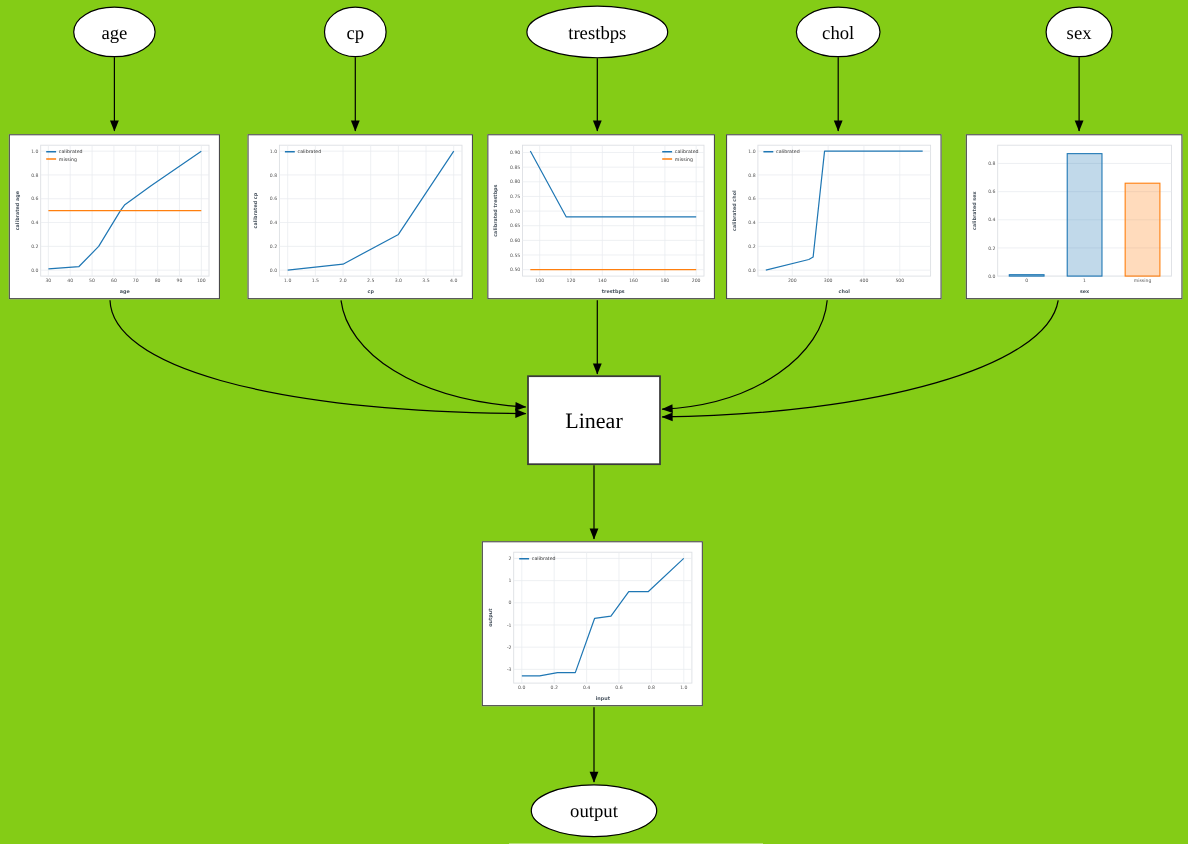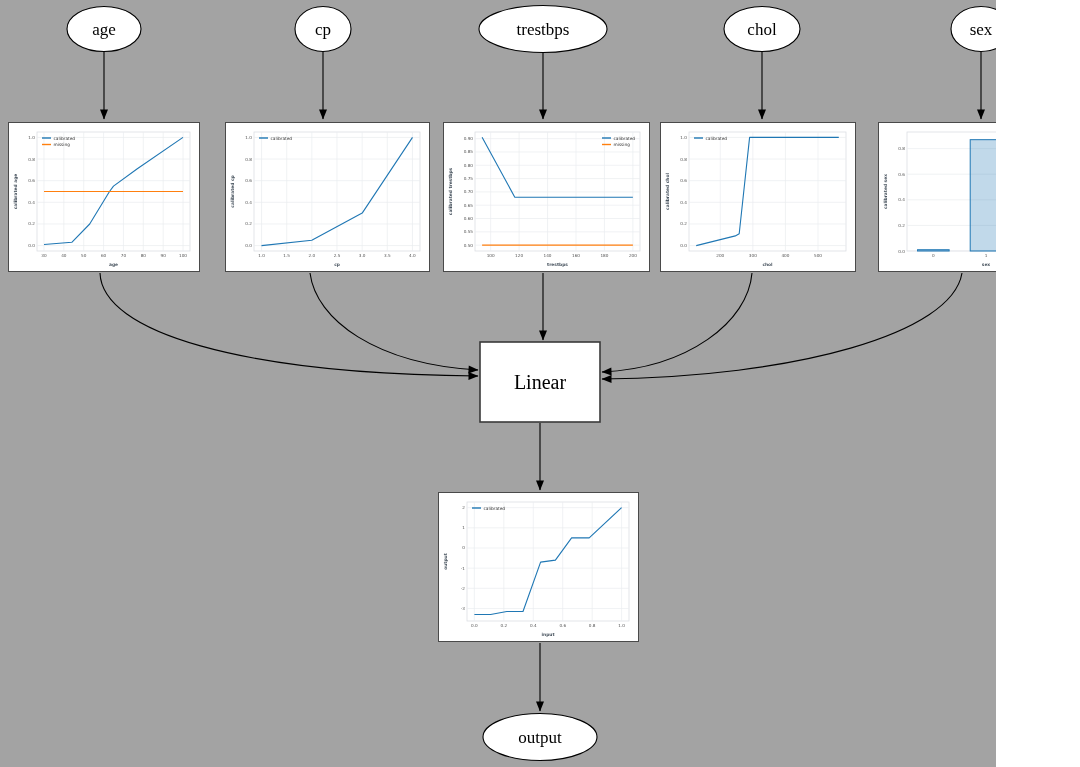--- a/index.html
+++ b/index.html
@@ -1,16 +1,16 @@
 <!DOCTYPE html>
 <html><head>
 <meta charset="utf-8">
 <style>
   html,body{margin:0;padding:0;background:#ffffff;}
-  .canvas{position:relative;width:996px;height:767px;background:#a3a3a3;overflow:hidden;
+  .canvas{position:relative;width:1080px;height:767px;background:#84cc16;overflow:hidden;
           font-family:"Liberation Serif","DejaVu Serif",serif;}
   .overlay{position:absolute;left:0;top:0;}
   .chartbox{position:absolute;background:#ffffff;border:1.5px solid #4a4a4a;
             box-sizing:border-box;padding:2px;}
   .chartbox svg{display:block;}
   svg text{font-family:"DejaVu Sans","Liberation Sans",sans-serif;}
   text.nodelabel{font-family:"Liberation Serif","DejaVu Serif",serif;fill:#000;}
 </style>
 </head>
 <body>

